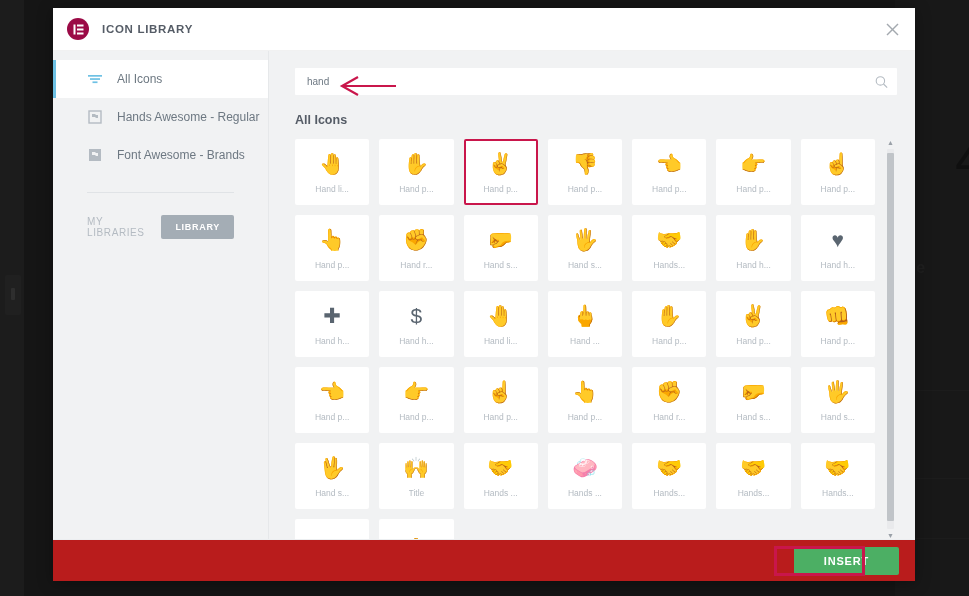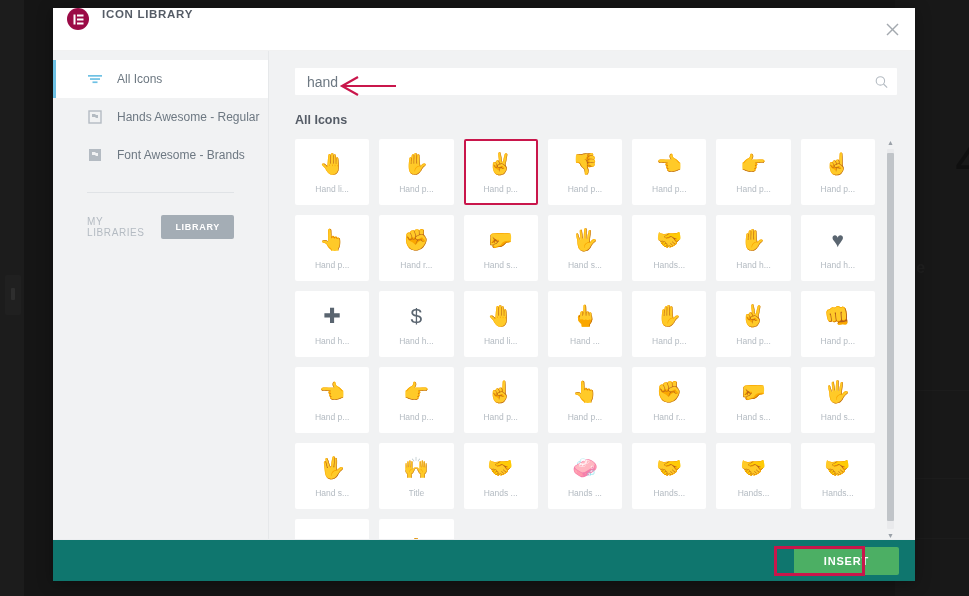--- a/index.html
+++ b/index.html
@@ -112,20 +112,21 @@
     flex-direction: column;
     overflow: hidden;
   }
 
   
   .modal-header {
     height: 43px;
     flex: 0 0 43px;
     background: #ffffff;
     display: flex;
+    align-items: center;
     padding: 0 0 0 14px;
     position: relative;
     border-bottom: 1px solid #f1f1f1;
   }
   .brand-logo {
     width: 22px; height: 22px;
     border-radius: 50%;
     background: #9b0a46;
     display: flex;
     align-items: center;
@@ -254,21 +255,21 @@
     flex: 0 0 auto;
     margin-bottom: 18px;
   }
   .search-input {
     width: 100%;
     height: 27px;
     background: #ffffff;
     border: none;
     outline: none;
     padding: 0 30px 0 12px;
-    font-size: 14px;
+    font-size: 10px;
     color: #6d7882;
     font-family: "Liberation Sans", sans-serif;
     border-radius: 1px;
   }
   .search-input::placeholder { color: #b8bec4; }
   .search-icon {
     position: absolute;
     right: 9px; top: 50%;
     transform: translateY(-50%);
     color: #b4bbc2;
@@ -364,21 +365,21 @@
     width: 7px;
     height: 368px;
     background: #c0c4c8;
     border-radius: 1px;
   }
 
   
   .modal-footer {
     flex: 0 0 42px;
     height: 42px;
-    background: #0f766e;
+    background: #b91c1c;
     border-top: 1px solid #eceef0;
     display: flex;
     align-items: center;
     justify-content: flex-end;
     padding-right: 16px;
     position: relative;
   }
   .insert-btn {
     background: #4caf64;
     color: #ffffff;

